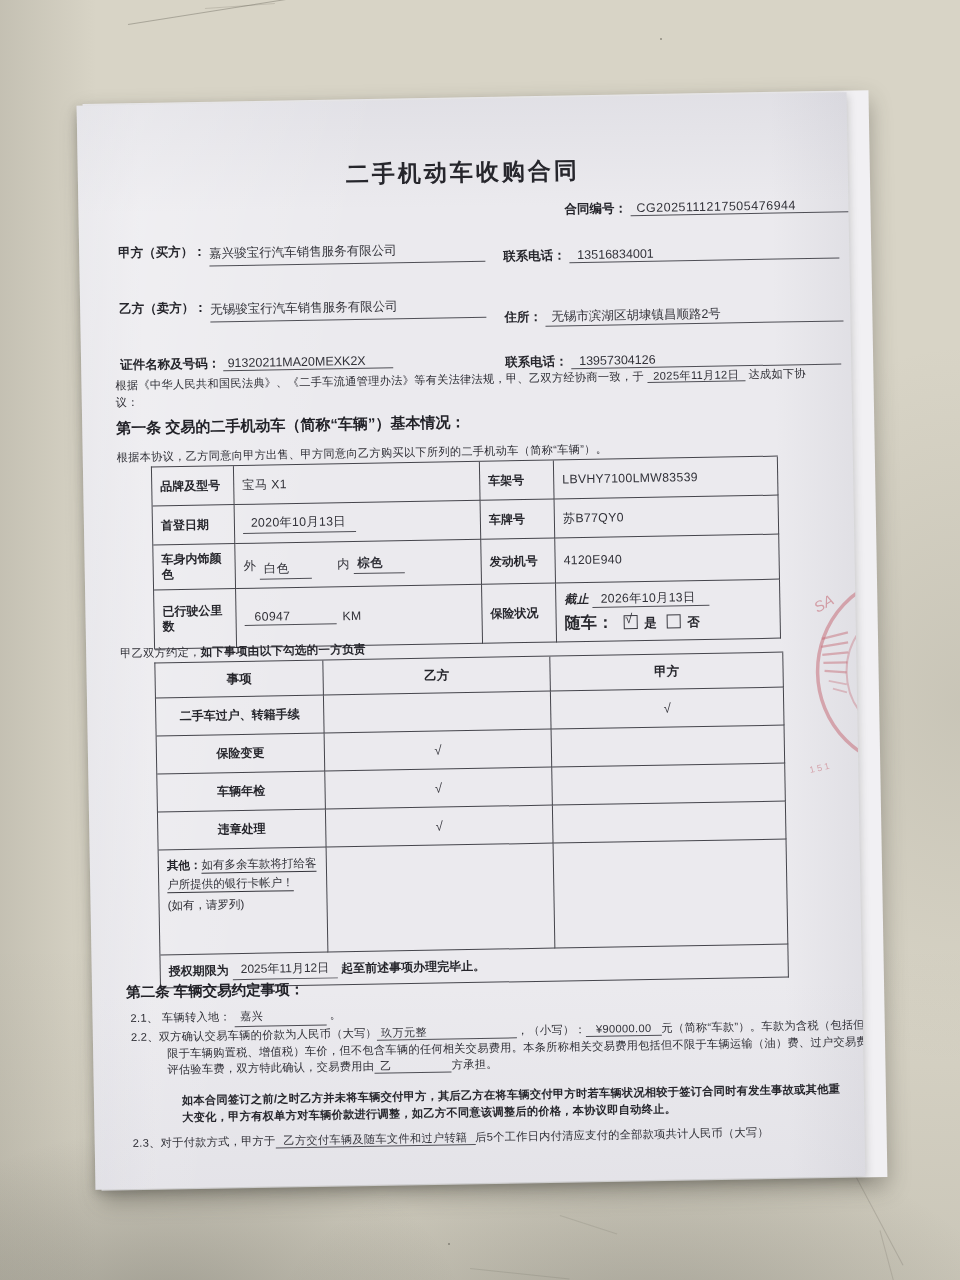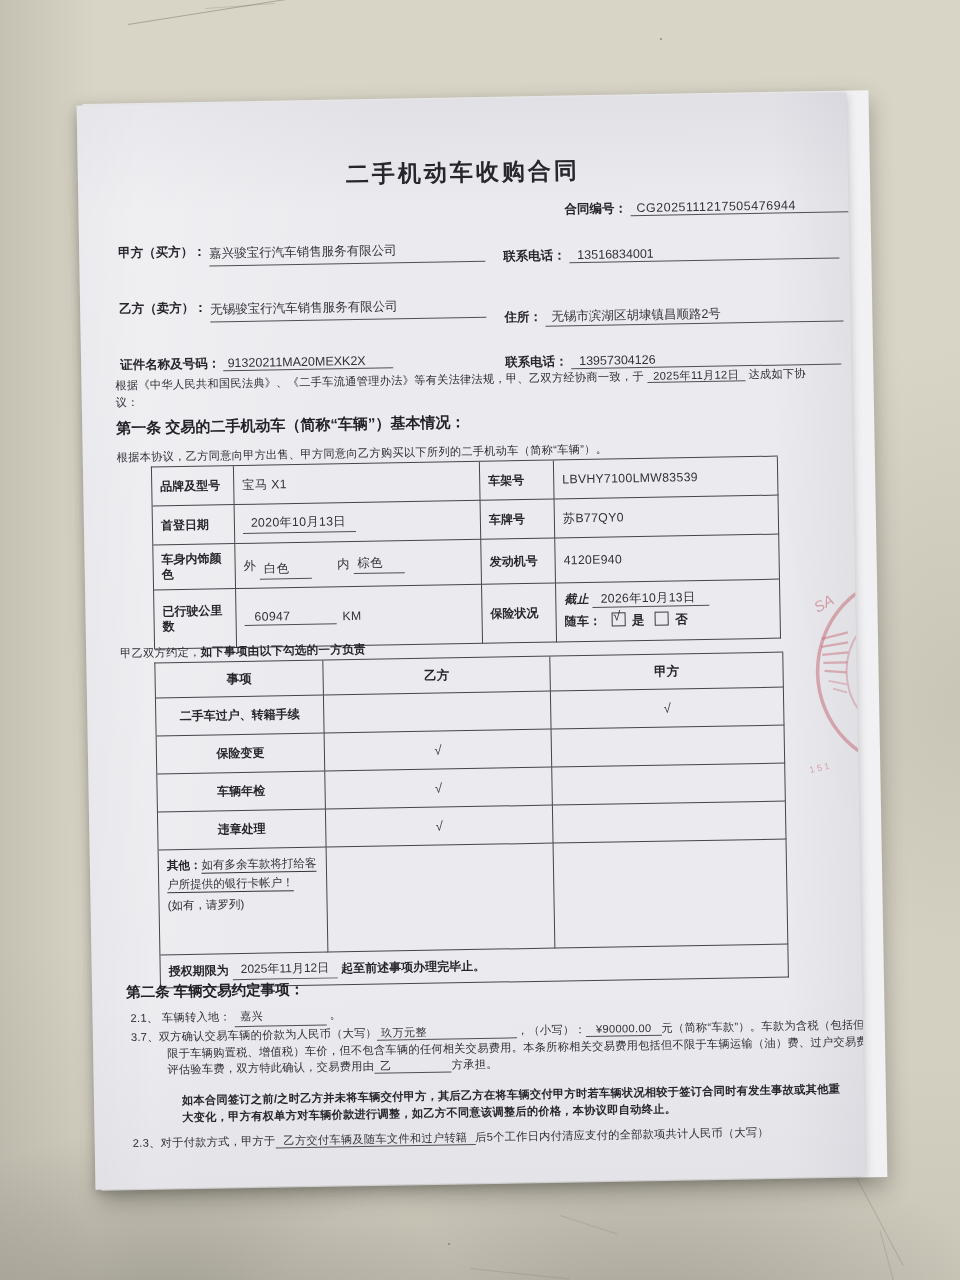--- a/index.html
+++ b/index.html
@@ -134,38 +134,38 @@
     </div>
     <div class="cell-pad tbl-label">车牌号</div>
     <div class="cell-pad tbl-val">苏B77QY0</div>
 
     <div class="cell-pad tbl-label" style="height:40px;line-height:15px;">车身内饰颜色</div>
     <div class="cell-pad tbl-val">
       <span>外</span>&nbsp;
       <span class="u" style="padding:0 22px 1px 4px;margin-top:9px;">白色</span>
       <span style="display:inline-block;width:26px;"></span>
       <span>内</span>&nbsp;
-      <span class="u" style="padding:0 22px 1px 4px;">棕色</span>
+      <span class="u" style="padding:0 22px 1px 4px;font-weight:bold;">棕色</span>
     </div>
     <div class="cell-pad tbl-label">发动机号</div>
     <div class="cell-pad tbl-val">4120E940</div>
 
     <div class="cell-pad tbl-label" style="height:54px;line-height:15px;">已行驶公里数</div>
     <div class="cell-pad tbl-val">
       <span class="u" style="min-width:82px;display:inline-block;padding:0 0 1px 10px;">60947</span>
       <span style="margin-left:6px;">KM</span>
     </div>
     <div class="cell-pad tbl-label">保险状况</div>
     <div class="cell-pad tbl-val" style="display:block;padding-top:8px;">
       <div>
         <span class="lbl" style="font-size:12px;font-style:italic;">截止</span>
         <span class="u" style="padding:0 14px 1px 8px;">2026年10月13日</span>
       </div>
       <div style="margin-top:5px;">
-        <span class="lbl" style="font-size:12px;">随车：</span>
+        <span class="lbl" style="font-size:16px;">随车：</span>
         <span class="checkbox"><span class="ck">√</span></span>
         <span class="lbl" style="font-size:12.5px;">是</span>
         <span class="checkbox"></span>
         <span class="lbl" style="font-size:12.5px;">否</span>
       </div>
     </div>
   </div>
 
   <div class="abs fs11" style="left:34px;top:540px;">
     <span class="para">甲乙双方约定，</span><span class="lbl" style="font-size:11.5px;">如下事项由以下勾选的一方负责</span>
@@ -209,21 +209,21 @@
   <div class="abs sec-head" style="left:34px;top:878px;font-size:14.5px;">第二条 车辆交易约定事项：</div>
 
   <div class="abs fs11" style="left:38px;top:905px;">
     <span class="para">2.1、</span>
     <span class="para">车辆转入地：</span>
     <span class="u val" style="display:inline-block;min-width:86px;padding:0 0 1px 6px;">嘉兴</span>
     <span class="para">。</span>
   </div>
 
   <div class="abs fs11 hang para" style="left:38px;top:924px;width:716px;">
-    <span>3.7、</span><span>双方确认交易车辆的价款为人民币（大写）</span><span class="u val" style="padding:0 90px 1px 4px;">玖万元整</span><span>，（小写）：</span><span class="u val" style="padding:0 10px 1px 10px;">¥90000.00</span><span>元（简称“车款”）。车款为含税（包括但不限于车辆购置税、增值税）车价，但不包含车辆的任何相关交易费用。本条所称相关交易费用包括但不限于车辆运输（油）费、过户交易费和评估验车费，双方特此确认，交易费用由</span><span class="u val" style="padding:0 60px 1px 6px;">乙</span><span>方承担。</span>
+    <span>2.2、</span><span>双方确认交易车辆的价款为人民币（大写）</span><span class="u val" style="padding:0 90px 1px 4px;">玖万元整</span><span>，（小写）：</span><span class="u val" style="padding:0 10px 1px 10px;">¥90000.00</span><span>元（简称“车款”）。车款为含税（包括但不限于车辆购置税、增值税）车价，但不包含车辆的任何相关交易费用。本条所称相关交易费用包括但不限于车辆运输（油）费、过户交易费和评估验车费，双方特此确认，交易费用由</span><span class="u val" style="padding:0 60px 1px 6px;">乙</span><span>方承担。</span>
   </div>
 
   <div class="abs fs11" style="left:88px;top:988px;width:668px;font-weight:700;color:#26262c;">如本合同签订之前/之时乙方并未将车辆交付甲方，其后乙方在将车辆交付甲方时若车辆状况相较于签订合同时有发生事故或其他重大变化，甲方有权单方对车辆价款进行调整，如乙方不同意该调整后的价格，本协议即自动终止。</div>
 
   <div class="abs fs11 hang para" style="left:38px;top:1030px;width:716px;">
     <span>2.3、</span><span>对于付款方式，甲方于</span><span class="u val" style="padding:0 8px 1px 8px;">乙方交付车辆及随车文件和过户转籍</span><span>后5个工作日内付清应支付的全部款项共计人民币（大写）</span>
   </div>
 
   <div class="abs stamp-wrap">
     <svg width="200" height="250" viewBox="0 0 200 250" xmlns="http://www.w3.org/2000/svg">

